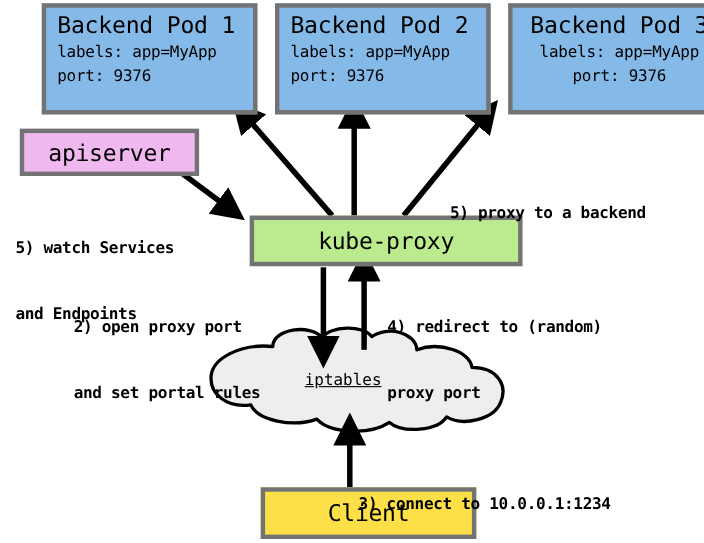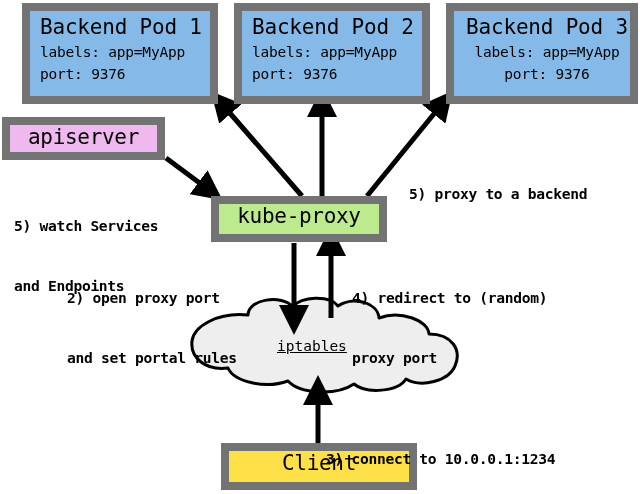--- a/index.html
+++ b/index.html
@@ -19,22 +19,23 @@
     position: absolute;
     left: 0;
     top: 0;
     width: 640px;
     height: 494px;
     overflow: visible;
   }
   .box {
     position: absolute;
     box-sizing: border-box;
-    border: 8px solid #737373;
+    border: 4px solid #737373;
     z-index: 3;
+    margin-left: 16px;
   }
   .pod {
     background: #85B9E8;
     padding: 2px 0 0 10px;
   }
   .pod-title {
     font-size: 21px;
     line-height: 28px;
     color: #000;
     white-space: nowrap;
@@ -42,21 +43,21 @@
   }
   .pod-line {
     font-size: 14.5px;
     line-height: 22px;
     color: #000;
     white-space: nowrap;
     letter-spacing: -0.2px;
   }
   .center-box {
     display: flex;
-    align-items: flex-start;
+    align-items: center;
     justify-content: center;
   }
   .apiserver {
     background: #EFB8EF;
     font-size: 21px;
     letter-spacing: -0.3px;
   }
   .kubeproxy {
     background: #BBEB8E;
     font-size: 21px;
@@ -144,21 +145,21 @@
   <div class="box pod" style="left:446px; top:3px; width:192px; height:101px;text-align:center;">
     <div class="pod-title">Backend Pod 3</div>
     <div class="pod-line">labels: app=MyApp</div>
     <div class="pod-line">port: 9376</div>
   </div>
 
   <div class="box center-box apiserver" style="left:2px; top:117px; width:163px; height:43px;">
     <span>apiserver</span>
   </div>
 
-  <div class="box center-box kubeproxy" style="left:211px; top:196px; width:176px; height:46px;">
+  <div class="box center-box kubeproxy" style="left:211px; top:196px; width:248px; height:46px;">
     <span>kube-proxy</span>
   </div>
 
   <div class="box center-box client" style="left:221px; top:443px; width:196px; height:47px;">
     <span>Client</span>
   </div>
 
   <div class="cloud-label" style="left:277px; top:338px;">iptables</div>
 
   <div class="note" style="left:14px; top:176px;">

